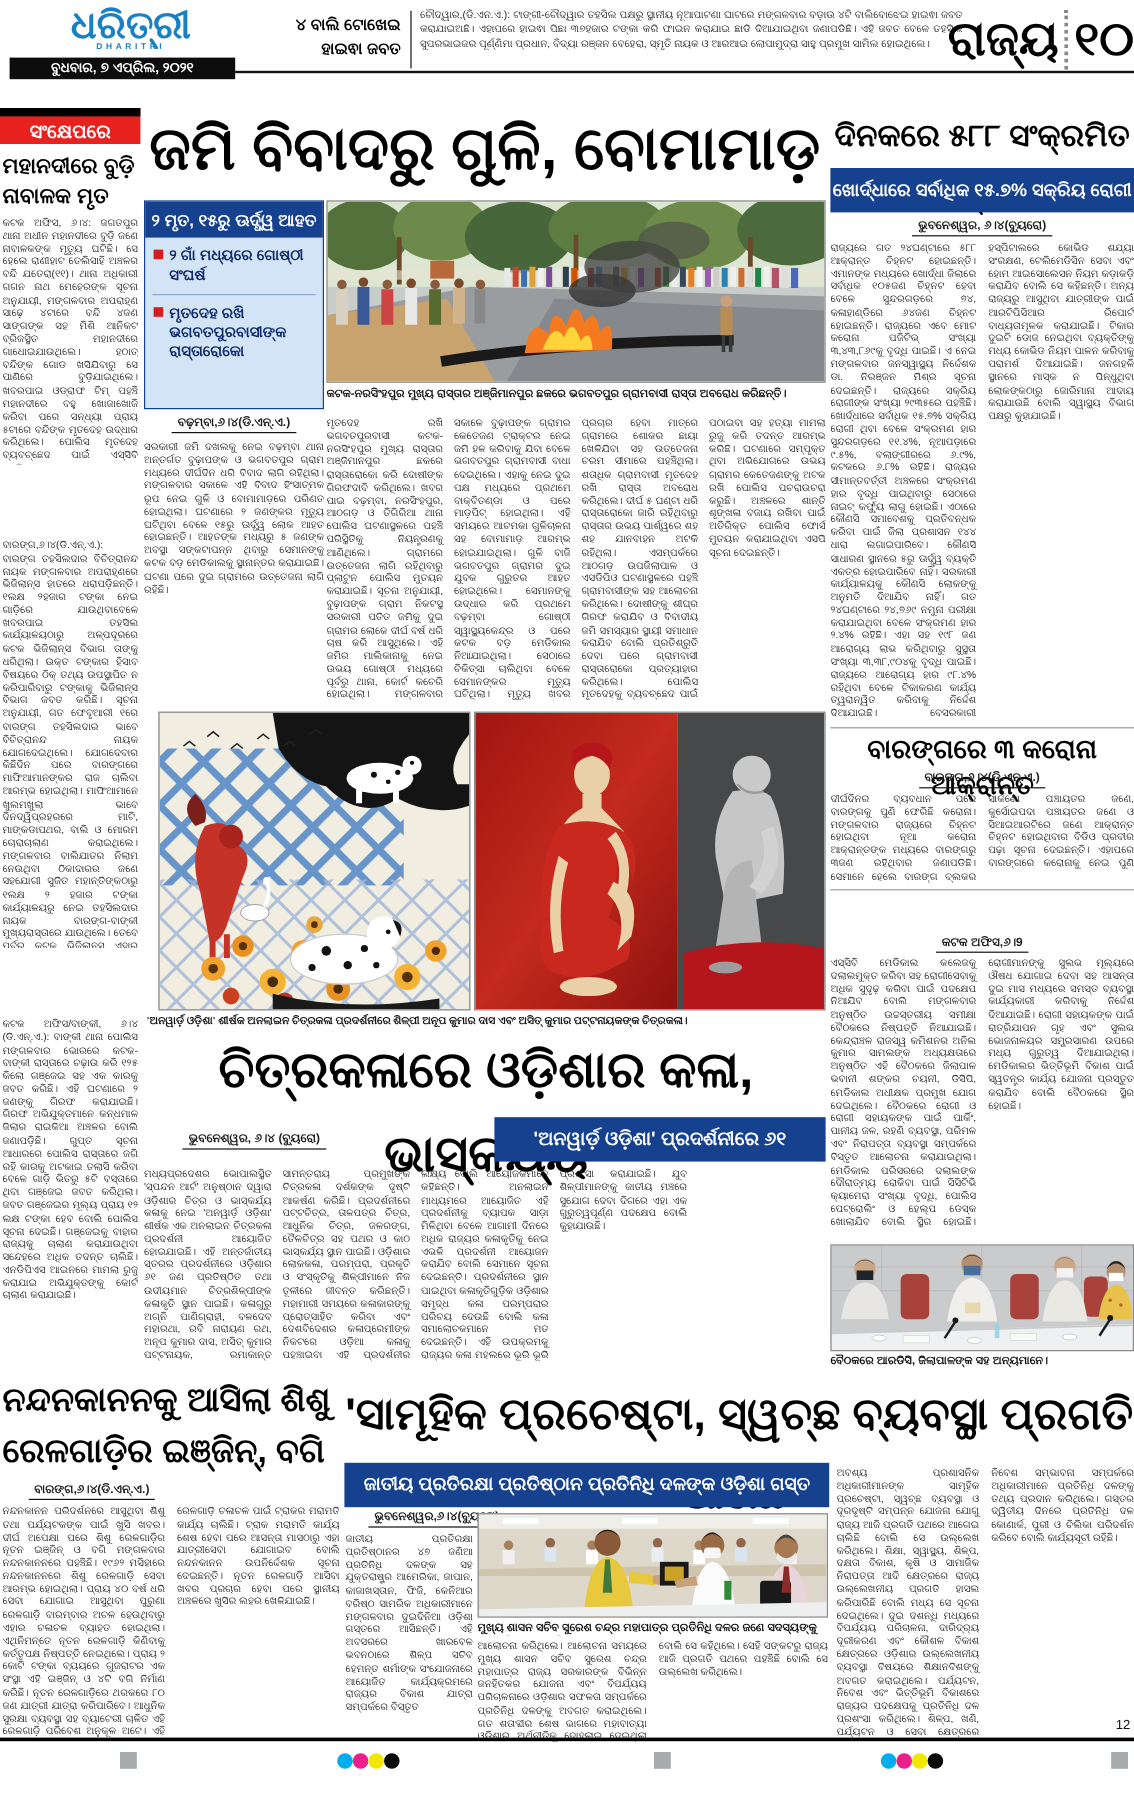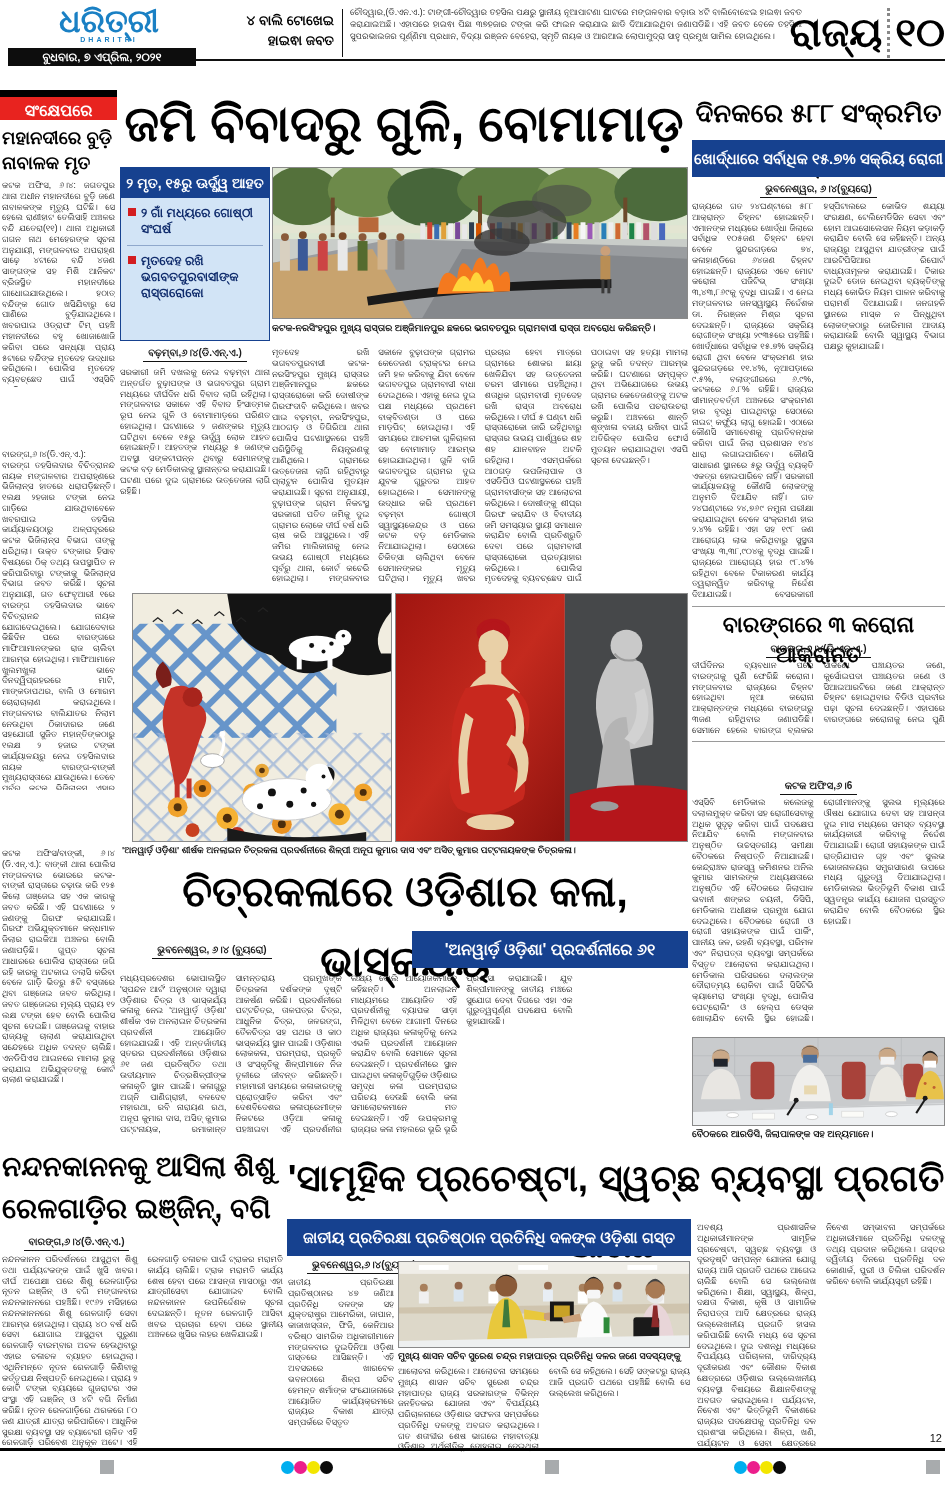--- a/index.html
+++ b/index.html
@@ -52,21 +52,21 @@
   .bsq{flex:0 0 8px;height:8px;background:#d31d20;margin-top:3px;}
   .bline{height:1px;background:#8fa8cc;margin:7px 6px 0 6px;}
   #lead-dl{left:120px;top:347px;width:150px;}
   #photo1{left:272px;top:167px;width:416px;height:152px;}
   #cap1{left:272px;top:322px;width:416px;height:22px;}
   #lead-b1{left:120px;top:367px;width:150px;height:226px;}
   #lead-b2{left:272px;top:347px;width:416px;height:246px;}
   
   #art-left{left:132px;top:593px;width:260px;height:249px;}
   #art-right{left:395px;top:593px;width:293px;height:249px;}
-  #art-cap{left:122px;top:845px;width:566px;height:13px;font-size:9px;}
+  #art-cap{left:122px;top:845px;width:566px;height:13px;font-size:9px;font-family:Liberation Serif, serif;}
   #art-h{left:122px;top:857px;width:566px;height:72px;font-size:42px;text-align:center;line-height:70px;}
   #art-dl{left:122px;top:944px;width:180px;}
   #art-sub{left:412px;top:931px;width:276px;height:37px;font-size:16px;line-height:37px;}
   #art-b{left:120px;top:973px;width:568px;height:168px;}
   
   #cov-h{left:692px;top:89px;width:253px;height:48px;font-size:26px;text-align:center;line-height:48px;}
   #cov-sub{left:692px;top:140px;width:253px;height:37px;font-size:15px;line-height:37px;}
   #cov-dl{left:692px;top:183px;width:253px;}
   #cov-b{left:692px;top:201px;width:253px;height:400px;}
   #div1{left:692px;top:606px;width:253px;}
@@ -360,21 +360,21 @@
   <div class="abs navybox" id="cov-sub">ଖୋର୍ଦ୍ଧାରେ ସର୍ବାଧିକ ୧୫.୭% ସକ୍ରିୟ ରୋଗୀ</div>
   <div class="abs dl" id="cov-dl"><span>ଭୁବନେଶ୍ୱର, ୬।୪(ବ୍ୟୁରୋ)</span></div>
   <div class="abs body c2" id="cov-b">ରାଜ୍ୟରେ ଗତ ୨୪ଘଣ୍ଟାରେ ୫୮୮ ଆକ୍ରାନ୍ତ ଚିହ୍ନଟ ହୋଇଛନ୍ତି। ଏମାନଙ୍କ ମଧ୍ୟରେ ଖୋର୍ଦ୍ଧା ଜିଲାରେ ସର୍ବାଧିକ ୧୦୫ଜଣ ଚିହ୍ନଟ ହେବା ବେଳେ ସୁନ୍ଦରଗଡ଼ରେ ୭୪, କଳାହାଣ୍ଡିରେ ୬୪ଜଣ ଚିହ୍ନଟ ହୋଇଛନ୍ତି। ରାଜ୍ୟରେ ଏବେ ମୋଟ କରୋନା ପଜିଟିଭ୍ ସଂଖ୍ୟା ୩,୪୩,୮୬୯କୁ ବୃଦ୍ଧି ପାଇଛି। ଏ ନେଇ ମଙ୍ଗଳବାର ଜନସ୍ୱାସ୍ଥ୍ୟ ନିର୍ଦ୍ଦେଶକ ଡା. ନିରଞ୍ଜନ ମିଶ୍ର ସୂଚନା ଦେଇଛନ୍ତି। ରାଜ୍ୟରେ ସକ୍ରିୟ ରୋଗୀଙ୍କ ସଂଖ୍ୟା ୨୯୩୫ରେ ପହଞ୍ଚିଛି। ଖୋର୍ଦ୍ଧାରେ ସର୍ବାଧିକ ୧୫.୭% ସକ୍ରିୟ ରୋଗୀ ଥିବା ବେଳେ ସଂକ୍ରମଣ ହାର ସୁନ୍ଦରଗଡ଼ରେ ୧୧.୪%, ନୂଆପଡ଼ାରେ ୯.୫%, ବଲାଙ୍ଗୀରରେ ୬.୯%, କଟକରେ ୬.୮% ରହିଛି। ରାଜ୍ୟର ସୀମାନ୍ତବର୍ତ୍ତୀ ଅଞ୍ଚଳରେ ସଂକ୍ରମଣ ହାର ବୃଦ୍ଧି ପାଇଥିବାରୁ ସେଠାରେ ନାଇଟ୍ କର୍ଫ୍ୟୁ ଲାଗୁ ହୋଇଛି। ଏଠାରେ କୌଣସି ସମାବେଶକୁ ପ୍ରତିବନ୍ଧକ କରିବା ପାଇଁ ଜିଲା ପ୍ରଶାସନ ୧୪୪ ଧାରା ଲଗାଇପାରିବେ। କୌଣସି ସାଧାରଣ ସ୍ଥାନରେ ୫ରୁ ଊର୍ଦ୍ଧ୍ୱ ବ୍ୟକ୍ତି ଏକତ୍ର ହୋଇପାରିବେ ନାହିଁ। ସରକାରୀ କାର୍ଯ୍ୟାଳୟକୁ କୌଣସି ଲୋକଙ୍କୁ ଅନୁମତି ଦିଆଯିବ ନାହିଁ। ଗତ ୨୪ଘଣ୍ଟାରେ ୨୪,୭୬୯ ନମୁନା ପରୀକ୍ଷା କରାଯାଇଥିବା ବେଳେ ସଂକ୍ରମଣ ହାର ୨.୪% ରହିଛି। ଏହା ସହ ୧୯୮ ଜଣ ଆରୋଗ୍ୟ ଲାଭ କରିଥିବାରୁ ସୁସ୍ଥତା ସଂଖ୍ୟା ୩,୩୮,୯୦୪କୁ ବୃଦ୍ଧି ପାଇଛି। ରାଜ୍ୟରେ ଆରୋଗ୍ୟ ହାର ୯୮.୪% ରହିଥିବା ବେଳେ ଟିକାକରଣ କାର୍ଯ୍ୟ ତ୍ୱରାନ୍ୱିତ କରିବାକୁ ନିର୍ଦ୍ଦେଶ ଦିଆଯାଇଛି। ବେସରକାରୀ ହସ୍ପିଟାଲରେ କୋଭିଡ ଶଯ୍ୟା ସଂରକ୍ଷଣ, ଟେଲିମେଡିସିନ ସେବା ଏବଂ ହୋମ ଆଇସୋଲେସନ ନିୟମ କଡ଼ାକଡ଼ି କରାଯିବ ବୋଲି ସେ କହିଛନ୍ତି। ଅନ୍ୟ ରାଜ୍ୟରୁ ଆସୁଥିବା ଯାତ୍ରୀଙ୍କ ପାଇଁ ଆରଟିପିସିଆର ରିପୋର୍ଟ ବାଧ୍ୟତାମୂଳକ କରାଯାଇଛି। ଟିକାର ଦୁଇଟି ଡୋଜ ନେଇଥିବା ବ୍ୟକ୍ତିଙ୍କୁ ମଧ୍ୟ କୋଭିଡ ନିୟମ ପାଳନ କରିବାକୁ ପରାମର୍ଶ ଦିଆଯାଇଛି। ଜନଗହଳି ସ୍ଥାନରେ ମାସ୍କ ନ ପିନ୍ଧୁଥିବା ଲୋକଙ୍କଠାରୁ ଜୋରିମାନା ଆଦାୟ କରାଯାଉଛି ବୋଲି ସ୍ୱାସ୍ଥ୍ୟ ବିଭାଗ ପକ୍ଷରୁ କୁହାଯାଇଛି।</div>
 
   <div class="abs hdiv" id="div1"></div>
   <div class="abs hl" id="bar-h">ବାରଙ୍ଗରେ ୩ କରୋନା ଆକ୍ରାନ୍ତ</div>
   <div class="abs dl" id="bar-dl"><span>ବାରଙ୍ଗ,୬।୪(ଡି.ଏନ୍.ଏ.)</span></div>
   <div class="abs body c2" id="bar-b">ଦୀର୍ଘଦିନର ବ୍ୟବଧାନ ପରେ ବାରଙ୍ଗକୁ ପୁଣି ଫେରିଛି କରୋନା। ମଙ୍ଗଳବାର ରାଜ୍ୟରେ ଚିହ୍ନଟ ହୋଇଥିବା ନୂଆ କରୋନା ଆକ୍ରାନ୍ତଙ୍କ ମଧ୍ୟରେ ବାରଙ୍ଗରୁ ୩ଜଣ ରହିଥିବାର ଜଣାପଡିଛି। ସେମାନେ ହେଲେ ବାରଙ୍ଗ ବ୍ଲକର ସାର୍କଣୋ ପଞ୍ଚାୟତର ଜଣେ, କୁର୍ସୋଇପଦା ପଞ୍ଚାୟତର ଜଣେ ଓ ସିଆଇଆରଟିରେ ଜଣେ ଆକ୍ରାନ୍ତ ଚିହ୍ନଟ ହୋଇଥିବାର ବିଡିଓ ପ୍ରବୀର ପଢ଼ା ସୂଚନା ଦେଇଛନ୍ତି। ଏହାପରେ ବାରଙ୍ଗରେ କରୋନାକୁ ନେଇ ପୁଣି ଭୟର ବାତାବରଣ ସୃଷ୍ଟି ହେବାକୁ ଯାଇଥିବା ଜଣାପଡିଛି।</div>
 
   <div class="abs hdiv" id="div2"></div>
-  <div class="abs dl" id="scb-dl"><span>କଟକ ଅଫିସ,୬।6</span></div>
+  <div class="abs dl" id="scb-dl"><span>କଟକ ଅଫିସ,୬।9</span></div>
   <div class="abs body c2" id="scb-b">ଏସ୍‌ସିବି ମେଡିକାଲ କଲେଜକୁ ଦଲାଲମୁକ୍ତ କରିବା ସହ ରୋଗୀସେବାକୁ ଅଧିକ ସୁଦୃଢ଼ କରିବା ପାଇଁ ପଦକ୍ଷେପ ନିଆଯିବ ବୋଲି ମଙ୍ଗଳବାର ଅନୁଷ୍ଠିତ ଉଚ୍ଚସ୍ତରୀୟ ସମୀକ୍ଷା ବୈଠକରେ ନିଷ୍ପତ୍ତି ନିଆଯାଇଛି। କେନ୍ଦ୍ରାଞ୍ଚଳ ରାଜସ୍ୱ କମିଶନର ଅନିଲ କୁମାର ସାମଲଙ୍କ ଅଧ୍ୟକ୍ଷତାରେ ଅନୁଷ୍ଠିତ ଏହି ବୈଠକରେ ଜିଲାପାଳ ଭବାନୀ ଶଙ୍କର ଚୟନୀ, ଡିସିପି, ମେଡିକାଲ ଅଧୀକ୍ଷକ ପ୍ରମୁଖ ଯୋଗ ଦେଇଥିଲେ। ବୈଠକରେ ରୋଗୀ ଓ ରୋଗୀ ସହାୟକଙ୍କ ପାଇଁ ପାର୍କିଂ, ପାନୀୟ ଜଳ, ରହଣି ବ୍ୟବସ୍ଥା, ପରିମଳ ଏବଂ ନିରାପତ୍ତା ବ୍ୟବସ୍ଥା ସମ୍ପର୍କରେ ବିସ୍ତୃତ ଆଲୋଚନା କରାଯାଇଥିଲା। ମେଡିକାଲ ପରିସରରେ ଦଲାଲଙ୍କ ଦୌରାତ୍ମ୍ୟ ରୋକିବା ପାଇଁ ସିସିଟିଭି କ୍ୟାମେରା ସଂଖ୍ୟା ବୃଦ୍ଧି, ପୋଲିସ ପେଟ୍ରୋଲିଂ ଓ ହେଲ୍ପ ଡେସ୍କ ଖୋଲାଯିବ ବୋଲି ସ୍ଥିର ହୋଇଛି। ରୋଗୀମାନଙ୍କୁ ସୁଲଭ ମୂଲ୍ୟରେ ଔଷଧ ଯୋଗାଇ ଦେବା ସହ ଆସନ୍ତା ଦୁଇ ମାସ ମଧ୍ୟରେ ସମସ୍ତ ବ୍ୟବସ୍ଥା କାର୍ଯ୍ୟକାରୀ କରିବାକୁ ନିର୍ଦ୍ଦେଶ ଦିଆଯାଇଛି। ରୋଗୀ ସହାୟକଙ୍କ ପାଇଁ ରାତ୍ରିଯାପନ ଗୃହ ଏବଂ ସୁଲଭ ଭୋଜନାଳୟର ସମ୍ପ୍ରସାରଣ ଉପରେ ମଧ୍ୟ ଗୁରୁତ୍ୱ ଦିଆଯାଇଥିଲା। ମେଡିକାଲର ଭିତ୍ତିଭୂମି ବିକାଶ ପାଇଁ ସ୍ୱତନ୍ତ୍ର କାର୍ଯ୍ୟ ଯୋଜନା ପ୍ରସ୍ତୁତ କରାଯିବ ବୋଲି ବୈଠକରେ ସ୍ଥିର ହୋଇଛି।</div>
 
   <div class="abs photo" id="photo4">
     <svg viewBox="0 0 253 88" preserveAspectRatio="none">
       <rect width="253" height="88" fill="#c9cbcd"></rect>
       <g stroke="#bcbec0" stroke-width="1">
         <line x1="0" y1="18" x2="253" y2="18"></line>
           <line x1="0" y1="38" x2="253" y2="38"></line>
         <line x1="42" y1="0" x2="42" y2="62"></line>
           <line x1="126" y1="0" x2="126" y2="62"></line>

